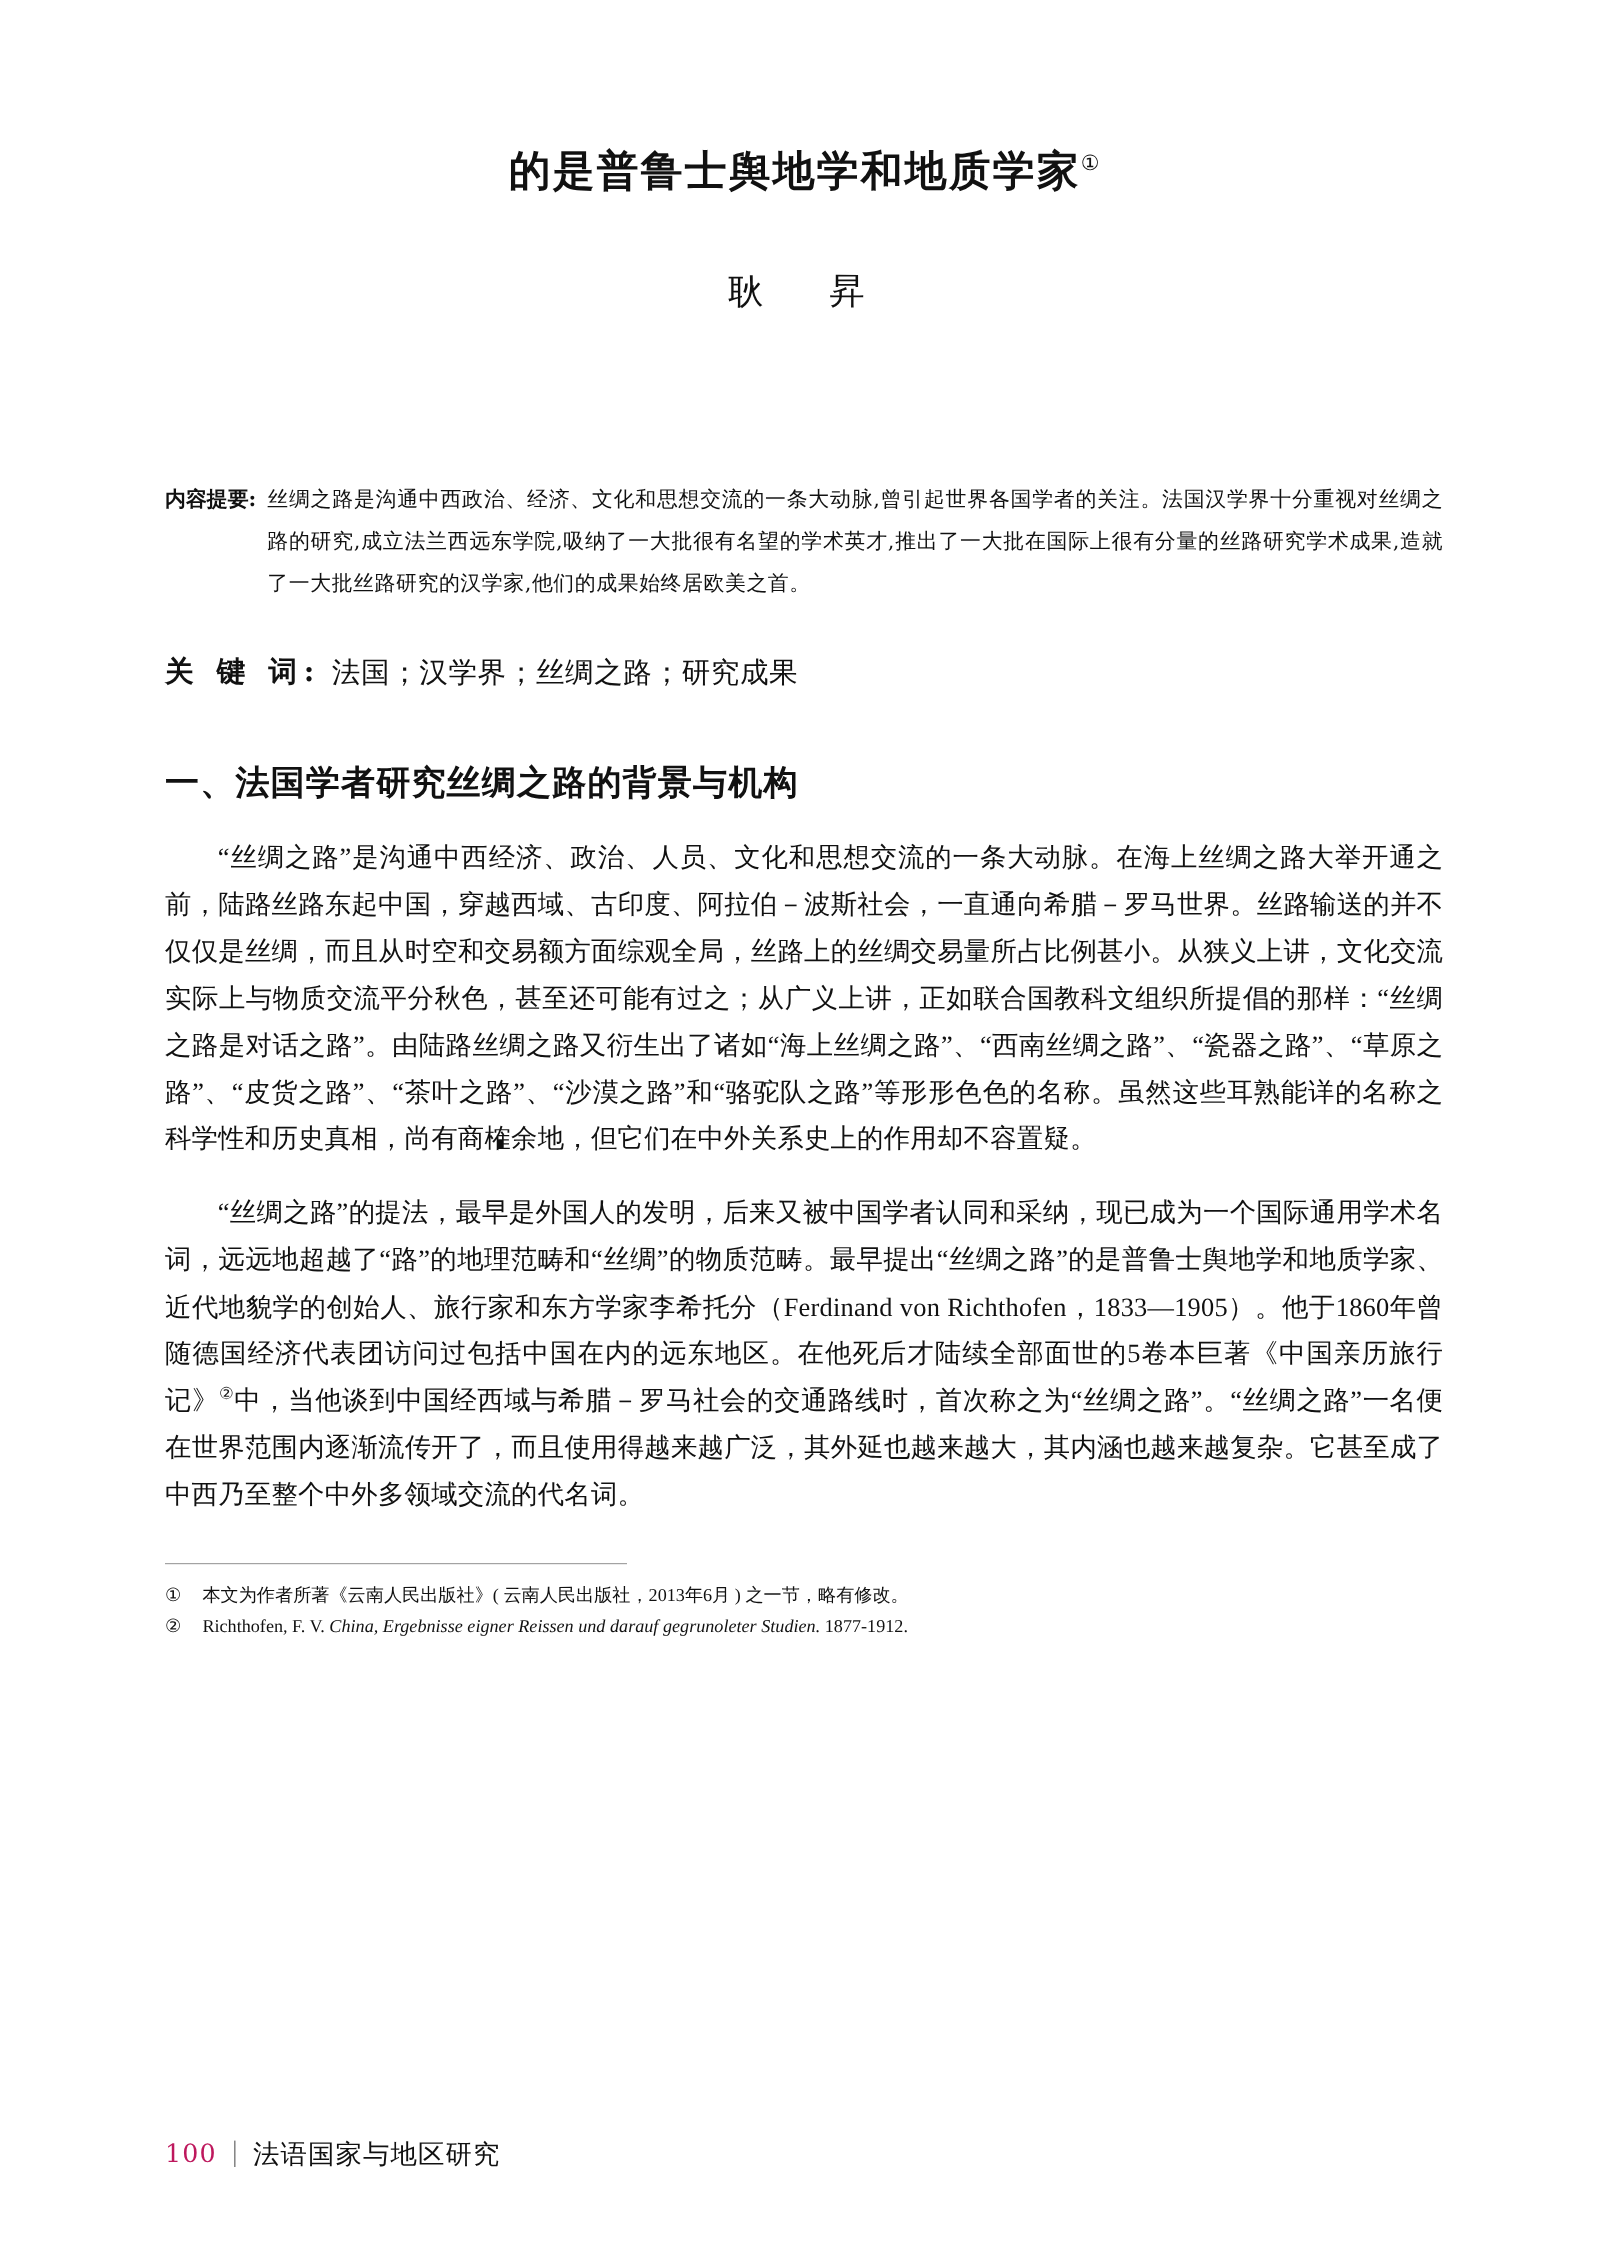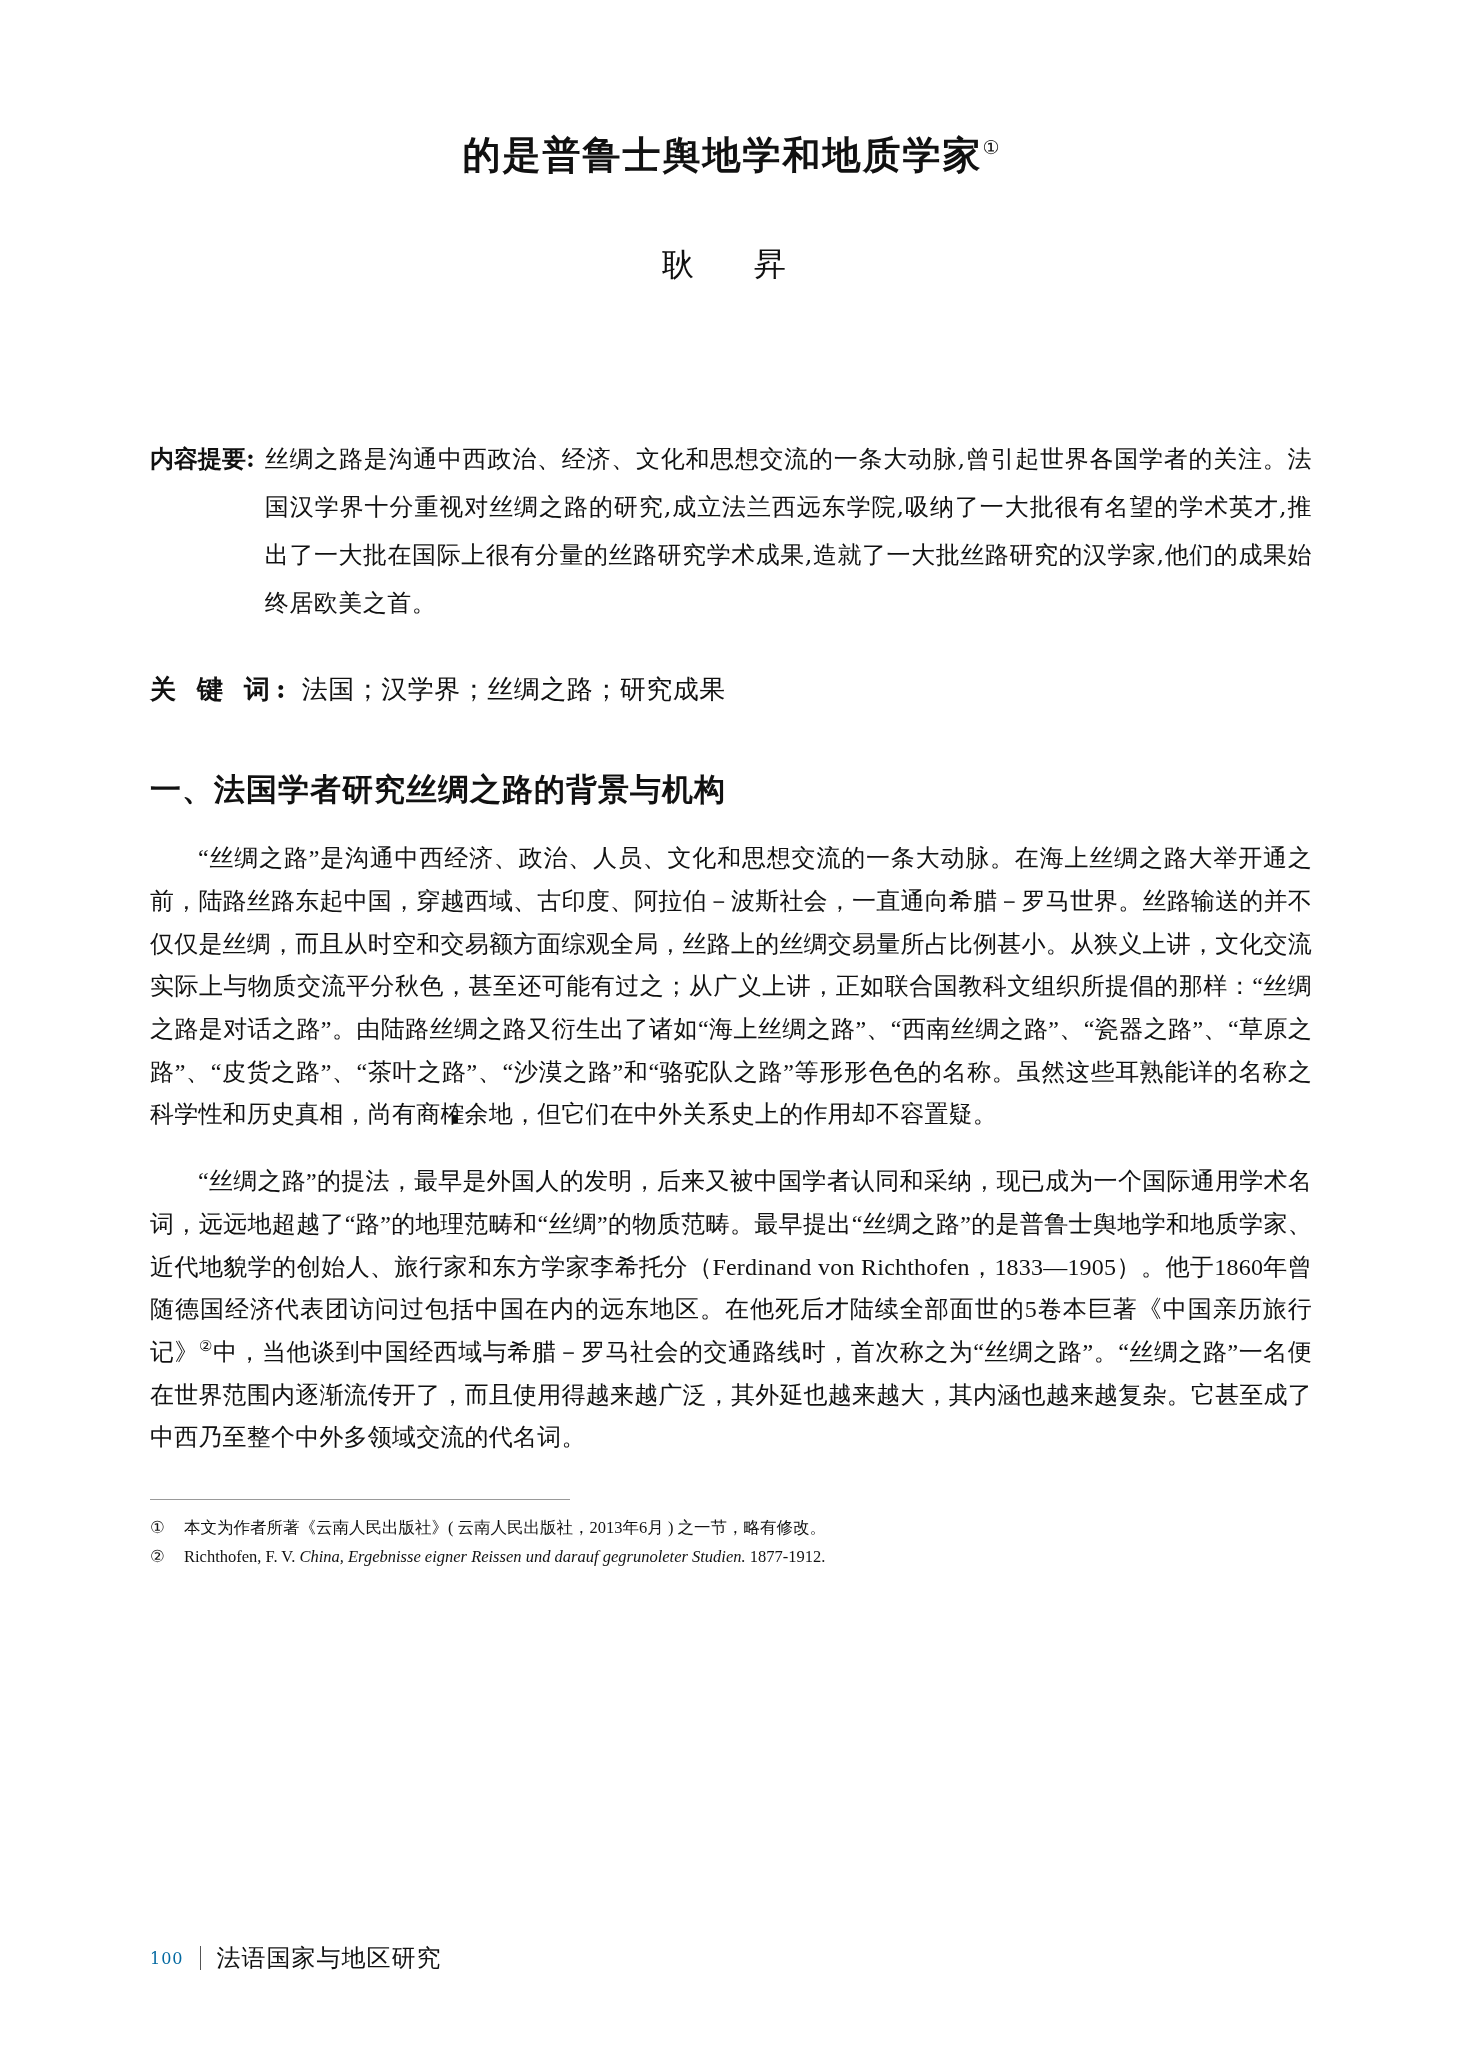--- a/index.html
+++ b/index.html
@@ -47,21 +47,21 @@
     margin-top: 64px;
     letter-spacing: 14px;
     font-family: "DejaVu Serif", "Liberation Serif", serif;
   }
 
   
   .abstract {
     margin-top: 148px;
     display: flex;
     align-items: flex-start;
-    font-size: 24px;
+    font-size: 19px;
     line-height: 2.0;
   }
   .abstract-label {
     flex: 0 0 auto;
     font-weight: bold;
     white-space: nowrap;
     padding-right: 10px;
     font-family: "DejaVu Serif", "Liberation Serif", serif;
   }
   .abstract-text {
@@ -148,22 +148,22 @@
   
   .footer {
     position: absolute;
     left: 150px;
     bottom: 88px;
     display: flex;
     align-items: center;
     font-family: "DejaVu Serif", "Liberation Serif", serif;
   }
   .footer .pageno {
-    font-size: 16px;
-    color: #0369a1;
+    font-size: 23px;
+    color: #be185d;
     letter-spacing: 1px;
   }
   .footer .bar {
     display: inline-block;
     width: 1px;
     height: 24px;
     background: #555;
     margin: 0 16px;
   }
   .footer .jname {

